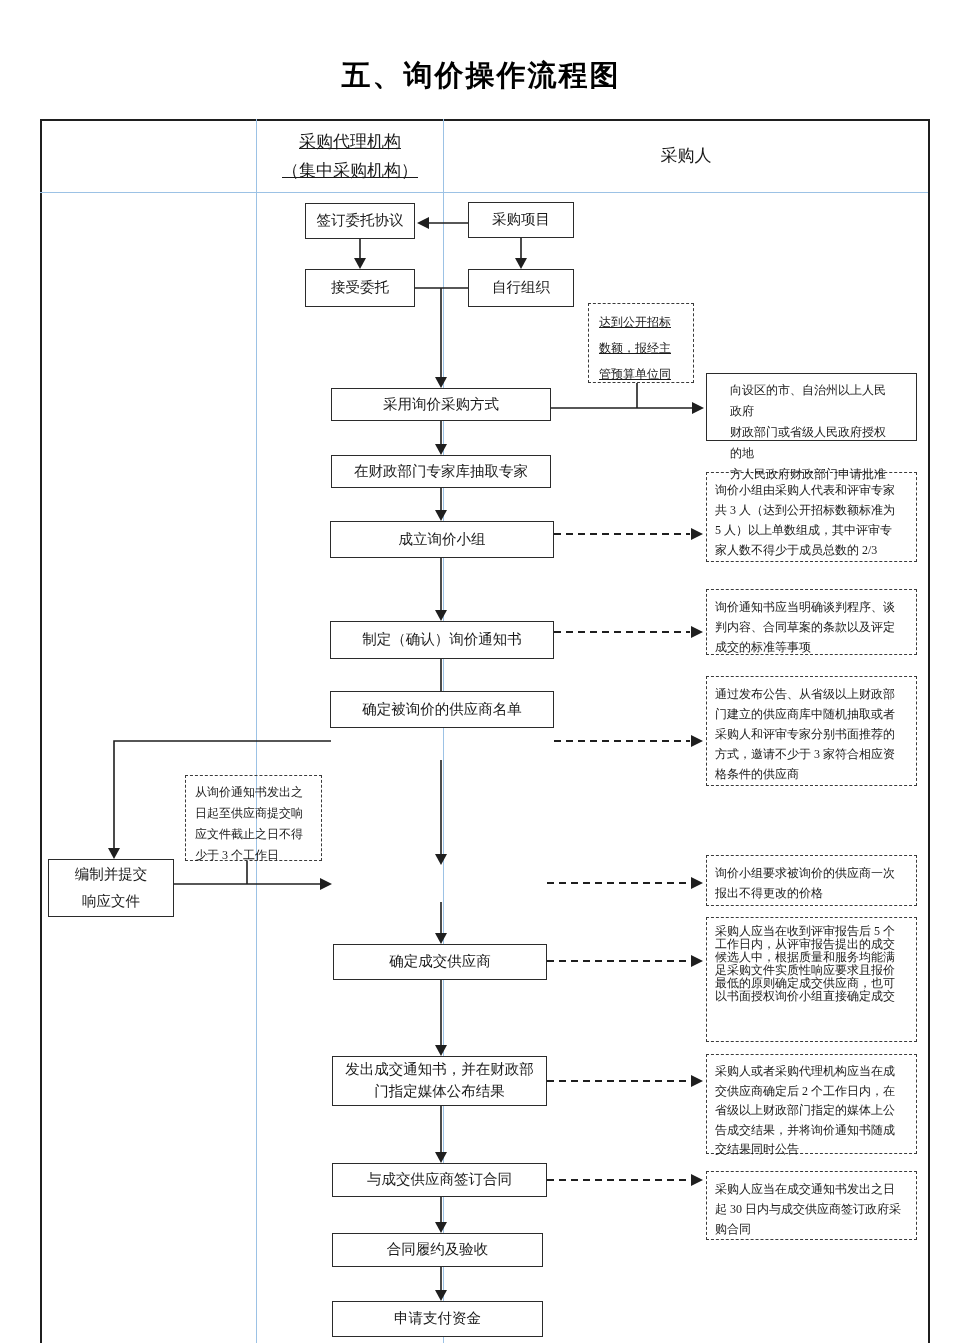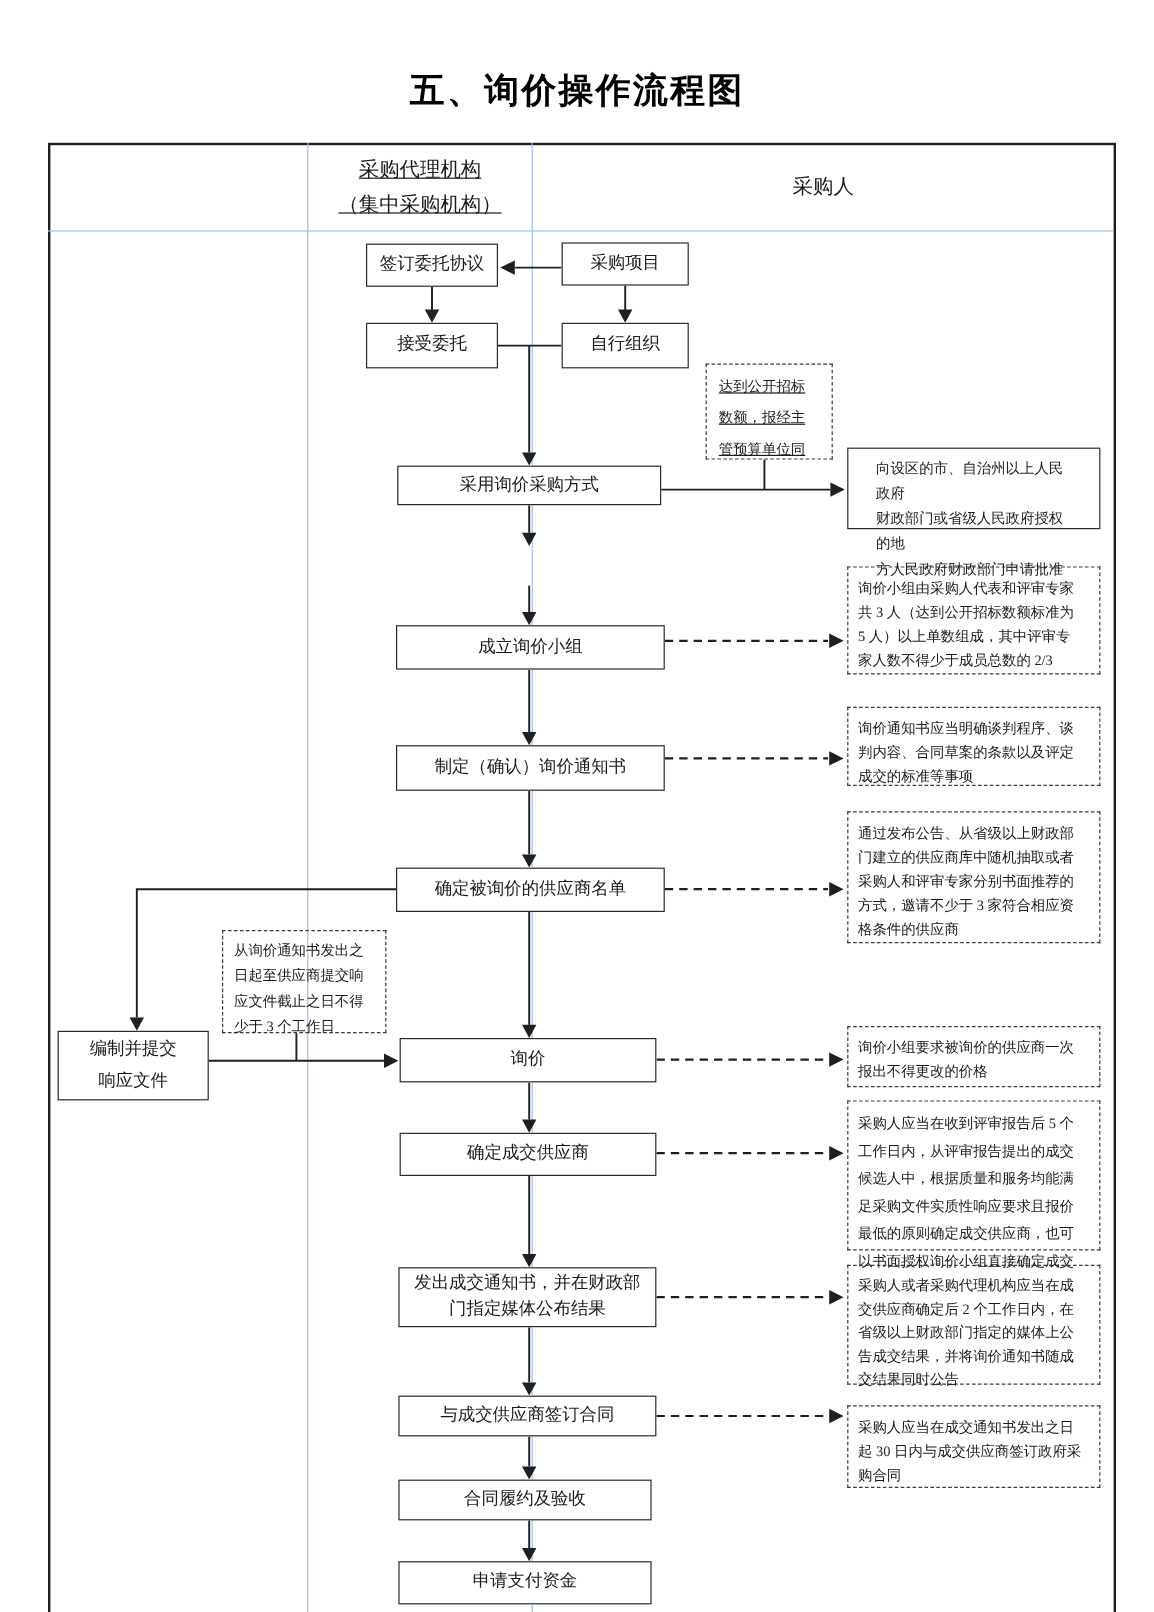--- a/index.html
+++ b/index.html
@@ -119,26 +119,26 @@
         <polygon class="head" points="703,1136 691,1130 691,1142"></polygon>
     </g>
   </svg>
 
   <div class="box" style="left:305px;top:159px;width:110px;height:36px;">签订委托协议</div>
   <div class="box" style="left:468px;top:158px;width:106px;height:36px;">采购项目</div>
   <div class="box" style="left:305px;top:225px;width:110px;height:38px;">接受委托</div>
   <div class="box" style="left:468px;top:225px;width:106px;height:38px;">自行组织</div>
 
   <div class="box" style="left:331px;top:344px;width:220px;height:33px;">采用询价采购方式</div>
+  <div class="box" style="left:331px;top:411px;width:220px;height:33px;">在财政部门专家库抽取专家</div>
   <div class="box" style="left:330px;top:477px;width:224px;height:37px;">成立询价小组</div>
   <div class="box" style="left:330px;top:577px;width:224px;height:38px;">制定（确认）询价通知书</div>
-  <div class="box" style="left:330px;top:679px;width:224px;height:37px;">确定被询价的供应商名单</div>
+  <div class="box" style="left:330px;top:647px;width:224px;height:37px;">确定被询价的供应商名单</div>
   <div class="box box-tall" style="left:48px;top:815px;width:126px;height:58px;">编制并提交
 响应文件</div>
-  <div class="box" style="left:333px;top:821px;width:214px;height:37px;">询价</div>
   <div class="box" style="left:333px;top:900px;width:214px;height:36px;text-align:right;">确定成交供应商</div>
   <div class="box" style="left:332px;top:1012px;width:215px;height:50px;">发出成交通知书，并在财政部
 门指定媒体公布结果</div>
   <div class="box" style="left:332px;top:1119px;width:215px;height:34px;">与成交供应商签订合同</div>
   <div class="box" style="left:332px;top:1189px;width:211px;height:34px;">合同履约及验收</div>
   <div class="box" style="left:332px;top:1257px;width:211px;height:36px;">申请支付资金</div>
 
   <div class="note note-threshold" style="left:588px;top:259px;width:106px;height:80px;text-decoration:underline;">达到公开招标
 数额，报经主
 管预算单位同</div>
@@ -156,21 +156,21 @@
 门建立的供应商库中随机抽取或者
 采购人和评审专家分别书面推荐的
 方式，邀请不少于 3 家符合相应资
 格条件的供应商</div>
   <div class="note note-deadline" style="left:185px;top:731px;width:137px;height:86px;">从询价通知书发出之
 日起至供应商提交响
 应文件截止之日不得
 少于 3 个工作日</div>
   <div class="note" style="left:706px;top:811px;width:211px;height:51px;">询价小组要求被询价的供应商一次
 报出不得更改的价格</div>
-  <div class="note" style="left:706px;top:873px;width:211px;height:125px;line-height:23px;">采购人应当在收到评审报告后 5 个
+  <div class="note" style="left:706px;top:873px;width:211px;height:125px;line-height:13px;">采购人应当在收到评审报告后 5 个
 工作日内，从评审报告提出的成交
 候选人中，根据质量和服务均能满
 足采购文件实质性响应要求且报价
 最低的原则确定成交供应商，也可
 以书面授权询价小组直接确定成交</div>
   <div class="note" style="left:706px;top:1010px;width:211px;height:100px;line-height:19.5px;">采购人或者采购代理机构应当在成
 交供应商确定后 2 个工作日内，在
 省级以上财政部门指定的媒体上公
 告成交结果，并将询价通知书随成
 交结果同时公告</div>

